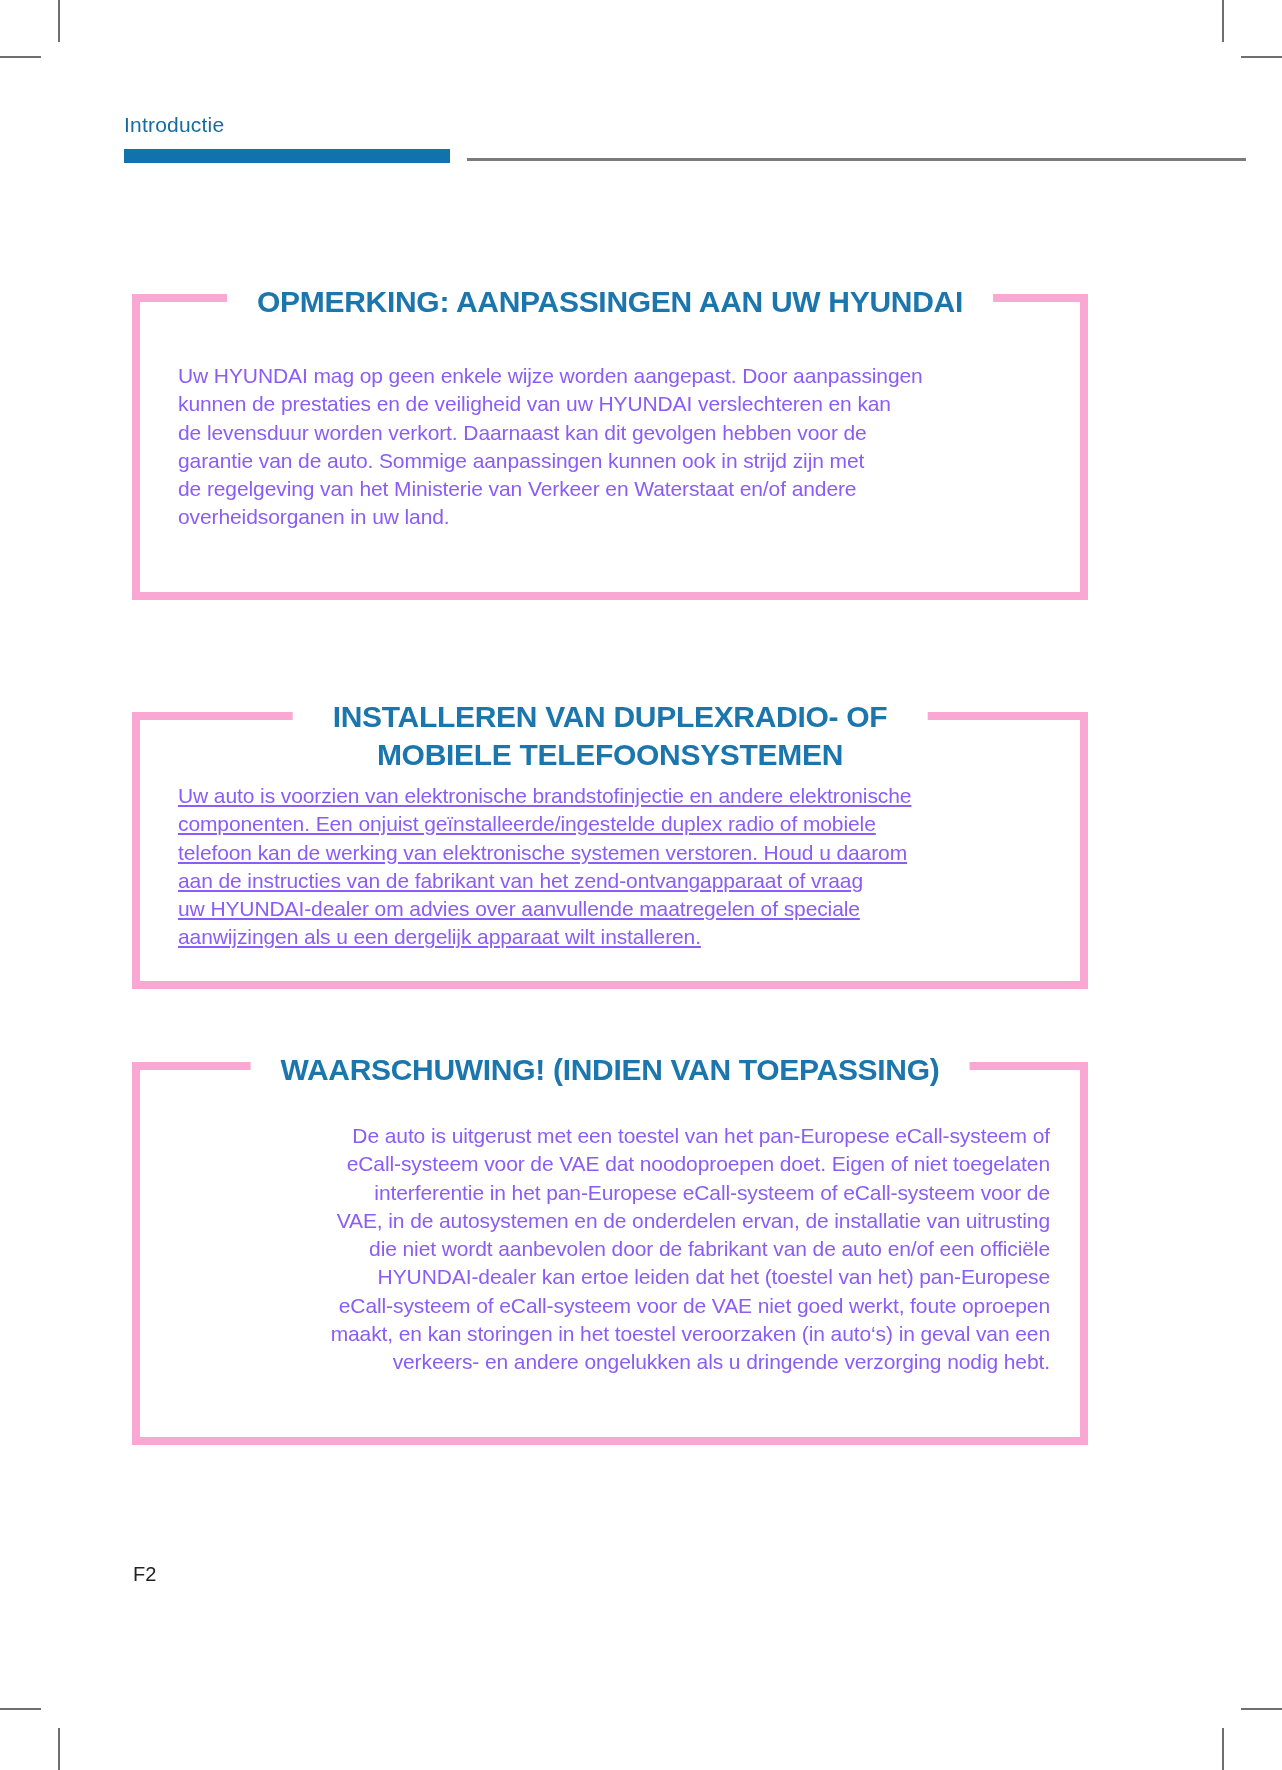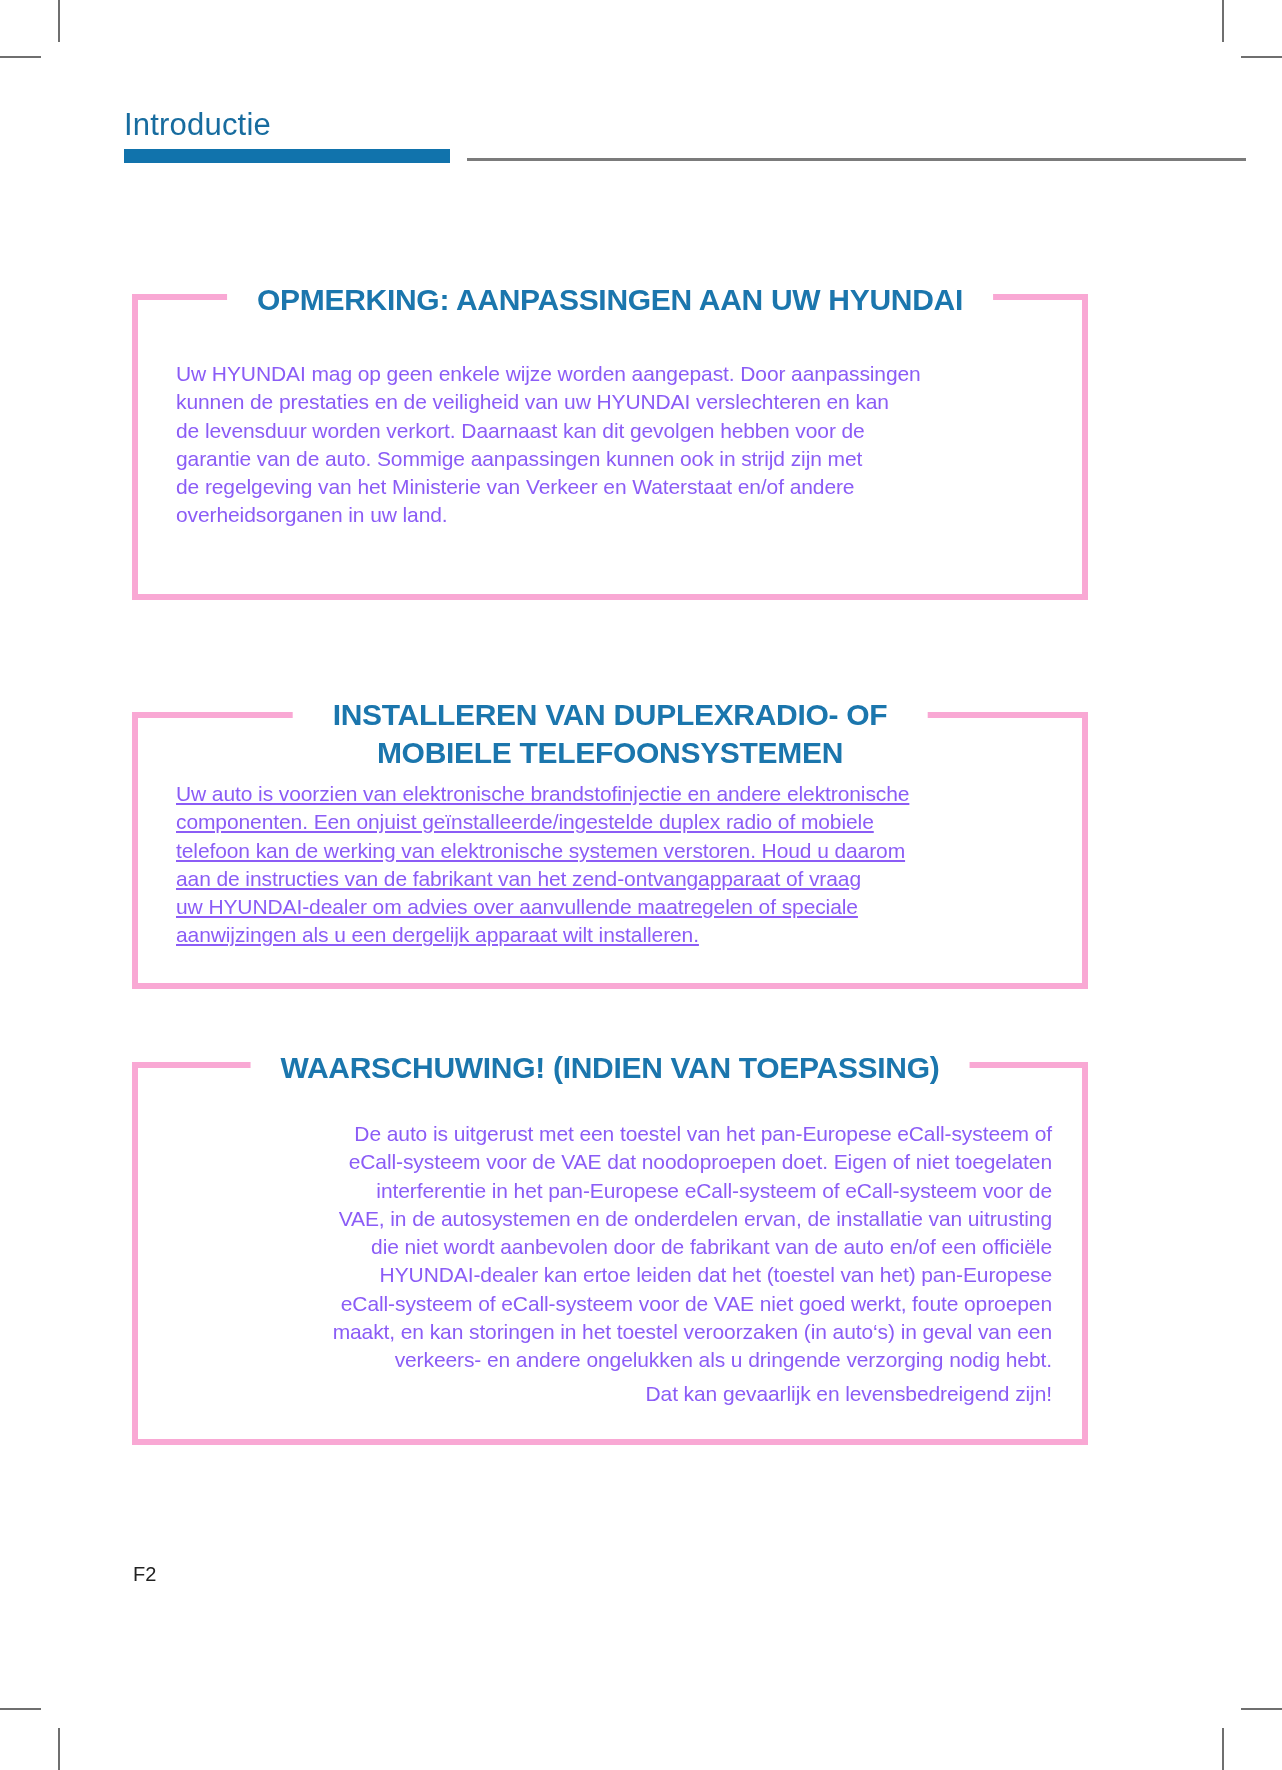--- a/index.html
+++ b/index.html
@@ -19,36 +19,36 @@
   .mark.tr-v{left:1222px;top:0;}
   .mark.tr-h{left:1241px;top:56px;}
   .mark.bl-h{left:0;top:1708px;}
   .mark.bl-v{left:58px;top:1728px;}
   .mark.br-h{left:1241px;top:1708px;}
   .mark.br-v{left:1222px;top:1728px;}
 
   
   .page-title{
     position:absolute;left:124px;top:112px;
-    font-size:31px;line-height:26px;color:#176c9f;
+    font-size:21px;line-height:26px;color:#176c9f;
     letter-spacing:0.2px;
   }
   .title-bar{
     position:absolute;left:124px;top:149px;
     width:326px;height:14px;background:#1173ac;
   }
   .header-rule{
     position:absolute;left:467px;top:158px;
     width:779px;height:3px;background:#7b7b7b;
   }
 
   
   .notice-box{
     position:absolute;left:132px;width:956px;
-    border:6px solid #f9a8d4;
+    border:8px solid #f9a8d4;
     box-sizing:border-box;
     background:#ffffff;
   }
   .box-1{top:294px;height:306px;}
   .box-2{top:712px;height:277px;}
   .box-3{top:1062px;height:383px;}
 
   .notice-title{
     position:absolute;left:50%;transform:translateX(-50%);
     background:#ffffff;
@@ -128,19 +128,18 @@
     <div class="notice-body">
       <p>De auto is uitgerust met een toestel van het pan-Europese eCall-systeem of
 eCall-systeem voor de VAE dat noodoproepen doet. Eigen of niet toegelaten
 interferentie in het pan-Europese eCall-systeem of eCall-systeem voor de
 VAE, in de autosystemen en de onderdelen ervan, de installatie van uitrusting
 die niet wordt aanbevolen door de fabrikant van de auto en/of een officiële
 HYUNDAI-dealer kan ertoe leiden dat het (toestel van het) pan-Europese
 eCall-systeem of eCall-systeem voor de VAE niet goed werkt, foute oproepen
 maakt, en kan storingen in het toestel veroorzaken (in auto‘s) in geval van een
 verkeers- en andere ongelukken als u dringende verzorging nodig hebt.</p>
-      <p>Dat kan gevaarlijk en levensbedreigend zijn!</p>
     </div>
   </div>
 
   <div class="page-number">F2</div>
 
 </div>
 
 </body></html>

